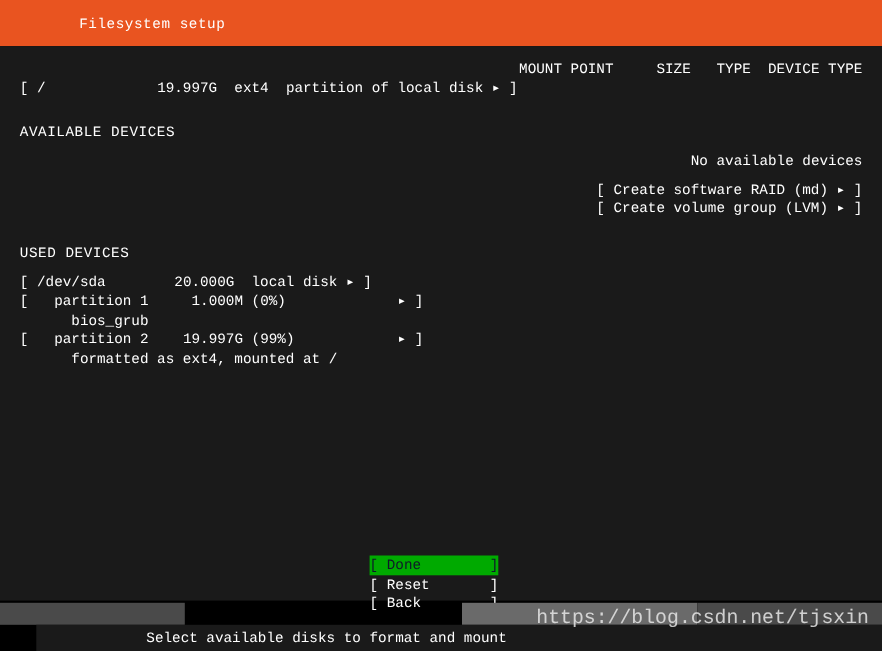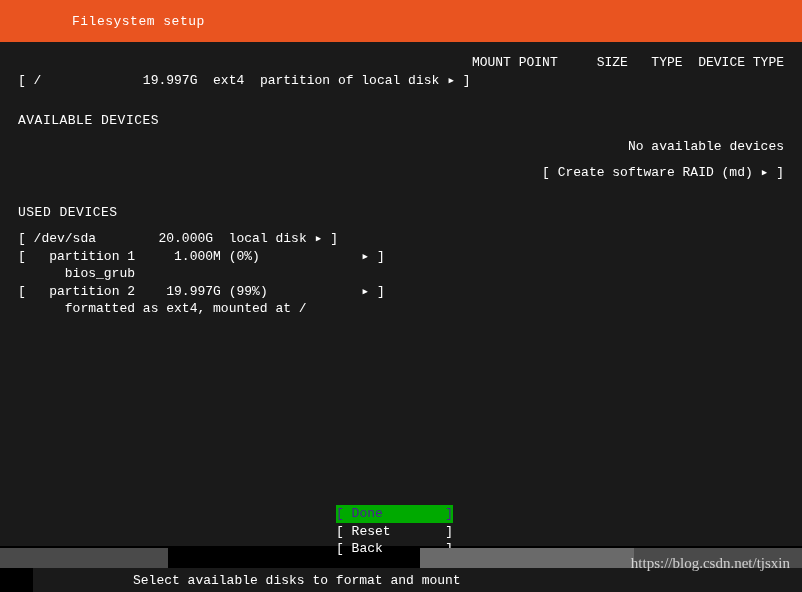--- a/index.html
+++ b/index.html
@@ -42,21 +42,21 @@
     left: 336px;
     top: 505px;
     line-height: 1.35;
   }
   .btn {
     white-space: pre;
     color: #ffffff;
   }
   .btn.selected {
     background: #00aa00;
-    color: #4c1d95;
+    color: #0f172a;
   }
   .progress-wrap {
     position: absolute;
     left: 0;
     top: 548px;
     width: 802px;
     height: 20px;
     display: flex;
   }
   .progress-seg-dark { background: #4a4a4a; }
@@ -73,22 +73,22 @@
     padding-left: 100px;
     display: flex;
     align-items: center;
     margin-left: 33px;
   }
   .watermark {
     position: absolute;
     right: 12px;
     bottom: 20px;
     color: rgba(230,230,230,0.85);
-    font-family: Liberation Serif, serif;
-    font-size: 15px;
+    font-family: Liberation Mono, monospace;
+    font-size: 18px;
   }
   .arrow { display: inline-block; }
 </style>
 </head>
 <body>
 
 <div class="header-bar">
   <span>Filesystem setup</span>
 </div>
 
@@ -96,20 +96,21 @@
 
   <div class="row indent1 dim"><span>MOUNT POINT</span>     <span>SIZE</span>   <span>TYPE</span>  <span>DEVICE TYPE</span></div>
   <div class="row">[ <span>/</span>             <span>19.997G</span>  <span>ext4</span>  <span>partition of local disk</span> <span class="arrow">▸</span> ]</div>
 
   <div class="spacer"></div>
 
   <div class="section-title">AVAILABLE DEVICES</div>
   <div class="row indent1 dim">No available devices</div>
   <div class="spacer-sm"></div>
   <div class="row dim">[ <span>Create software RAID (md)</span> <span class="arrow">▸</span> ]</div>
+  <div class="row dim">[ <span>Create volume group (LVM)</span> <span class="arrow">▸</span> ]</div>
 
   <div class="spacer"></div>
 
   <div class="section-title">USED DEVICES</div>
   <div class="row">[ <span>/dev/sda</span>        <span>20.000G</span>  <span>local disk</span> <span class="arrow">▸</span> ]</div>
   <div class="row">[   <span>partition 1</span>     <span>1.000M</span> <span>(0%)</span>             <span class="arrow">▸</span> ]</div>
   <div class="row">      <span>bios_grub</span></div>
   <div class="row">[   <span>partition 2</span>    <span>19.997G</span> <span>(99%)</span>            <span class="arrow">▸</span> ]</div>
   <div class="row">      <span>formatted as ext4, mounted at /</span></div>
 

